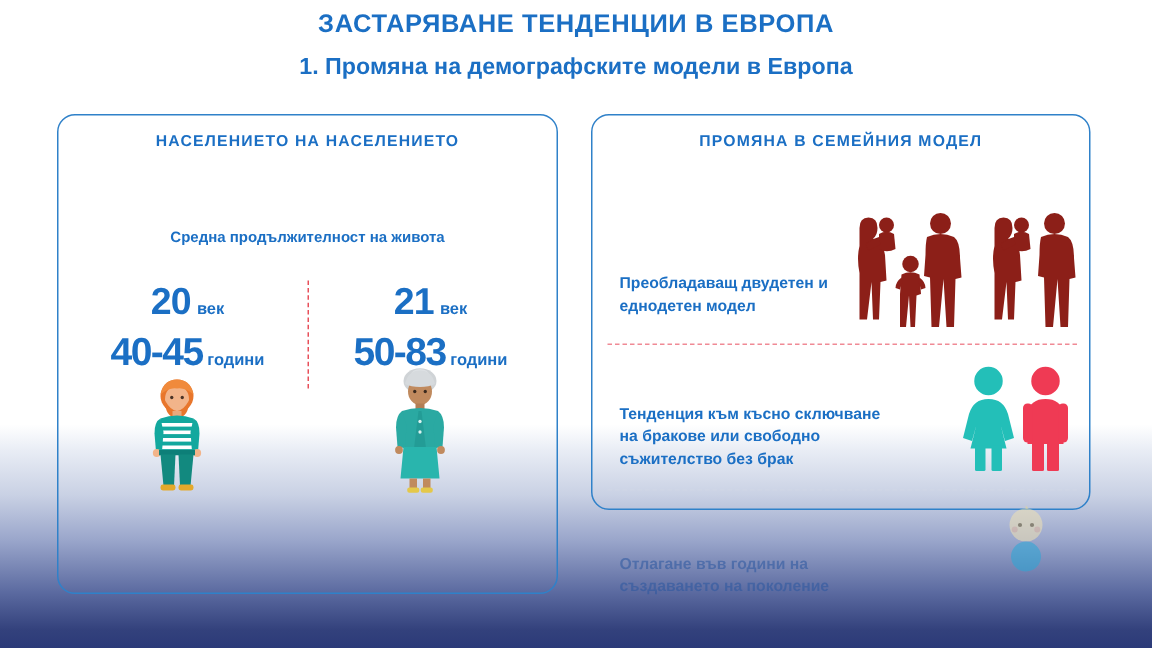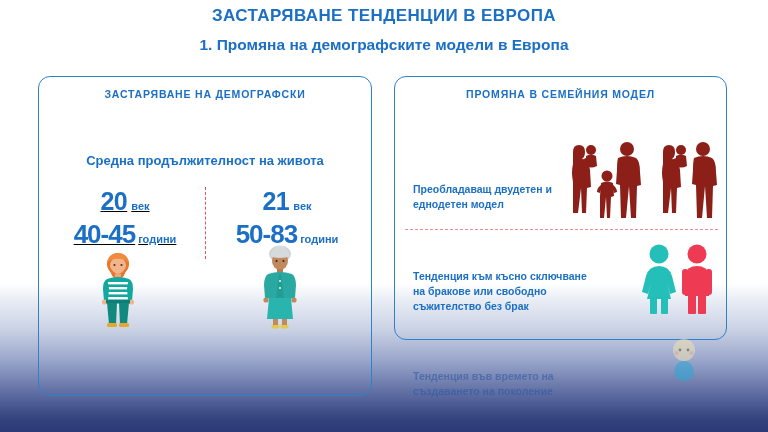--- a/index.html
+++ b/index.html
@@ -36,24 +36,24 @@
   #panel-right{left:394px;top:76px;width:333px;height:264px;}
 
   .panel-head{
     position:absolute;left:0;top:11px;width:100%;text-align:center;
     font-size:10.5px;font-weight:bold;letter-spacing:.8px;color:#1b6fc4;
   }
 
   
   .life-label{
     position:absolute;left:0;top:76px;width:100%;text-align:center;
-    font-size:13px;font-weight:bold;color:#1b6fc4;
+    font-size:10px;font-weight:bold;color:#1b6fc4;
   }
   .col{position:absolute;top:112px;width:160px;text-align:center;}
-  #col-20{left:6px;text-decoration:underline;}
+  #col-20{left:6px;}
   #col-21{left:168px;}
   .row-century{white-space:nowrap;line-height:1;}
   .big{font-size:25px;font-weight:bold;color:#1b6fc4;letter-spacing:-.5px;}
   .unit{font-size:11px;font-weight:bold;color:#1b6fc4;margin-left:4px;}
   .row-years{white-space:nowrap;line-height:1;margin-top:7px;}
   .big2{font-size:26px;font-weight:bold;color:#1b6fc4;letter-spacing:-1px;}
   .unit2{font-size:11px;font-weight:bold;color:#1b6fc4;margin-left:3px;}
 
   .vdash{
     position:absolute;left:166px;top:110px;width:0;height:72px;
@@ -88,21 +88,21 @@
 </style>
 </head>
 <body>
 
 <div id="stage">
 
   <div class="title">ЗАСТАРЯВАНЕ ТЕНДЕНЦИИ В ЕВРОПА</div>
   <div class="subtitle">1. Промяна на демографските модели в Европа</div>
 
   <div class="panel" id="panel-left">
-    <div class="panel-head">ЗАСТАРЯВАНЕ НА ДЕМОГРАФСКИ</div>
+    <div class="panel-head">НАСЕЛЕНИЕТО НА НАСЕЛЕНИЕТО</div>
     <div class="life-label">Средна продължителност на живота</div>
 
     <div class="vdash"></div>
 
     <div class="col" id="col-20">
       <div class="row-century">
         <span class="big">20</span><span class="unit">век</span>
       </div>
       <div class="row-years">
         <span class="big2">40-45</span><span class="unit2">години</span>
@@ -194,21 +194,21 @@
     </svg>
   </div>
 
   <div class="panel" id="panel-right">
     <div class="panel-head">ПРОМЯНА В СЕМЕЙНИЯ МОДЕЛ</div>
 
     <div class="rtext" id="txt-family">Преобладаващ двудетен и еднодетен модел</div>
     <div class="hdash" id="dash-1"></div>
     <div class="rtext" id="txt-marriage">Тенденция към късно сключване на бракове или свободно съжителство без брак</div>
     <div class="hdash" id="dash-2"></div>
-    <div class="rtext" id="txt-delay">Тенденция във времето на създаването на поколение</div>
+    <div class="rtext" id="txt-delay">Отлагане във години на създаването на поколение</div>
 
     <div class="icons-family">
       <svg width="160" height="86" viewBox="0 0 160 86">
         <g fill="#8c1f18">
 
           <path d="M16 18 q0 -7 6 -7 q6 0 6 7 q0 5 -3 7 q7 2 8 11 l1 17 l-4 1 l-1 25 l-4 0 l-1 -25 l-3 25 l-5 0 l0 -31 q-2 -10 0 -18 z"></path>
 
           <circle cx="34" cy="16" r="5"></circle>
           <path d="M29 22 q5 -3 10 0 l1 10 q-6 3 -11 0 z"></path>
           <path d="M29 24 q-6 2 -9 5 l2 4 q6 -3 8 -4z"></path>

